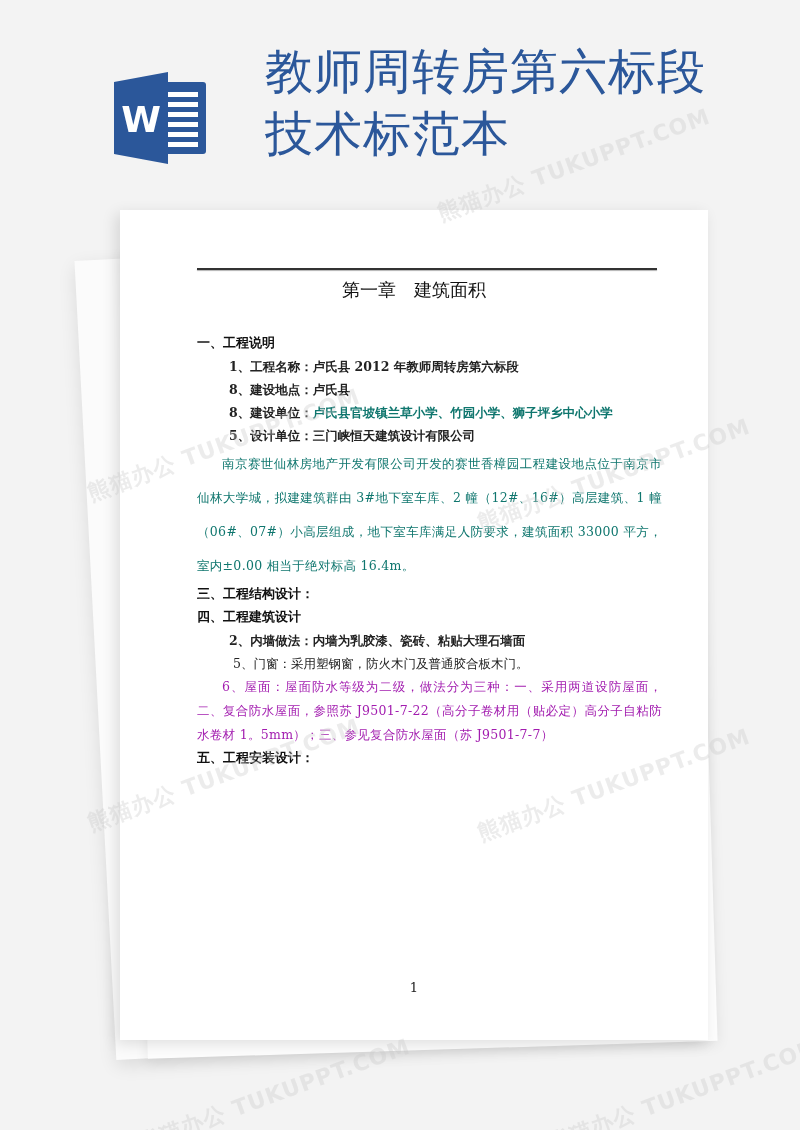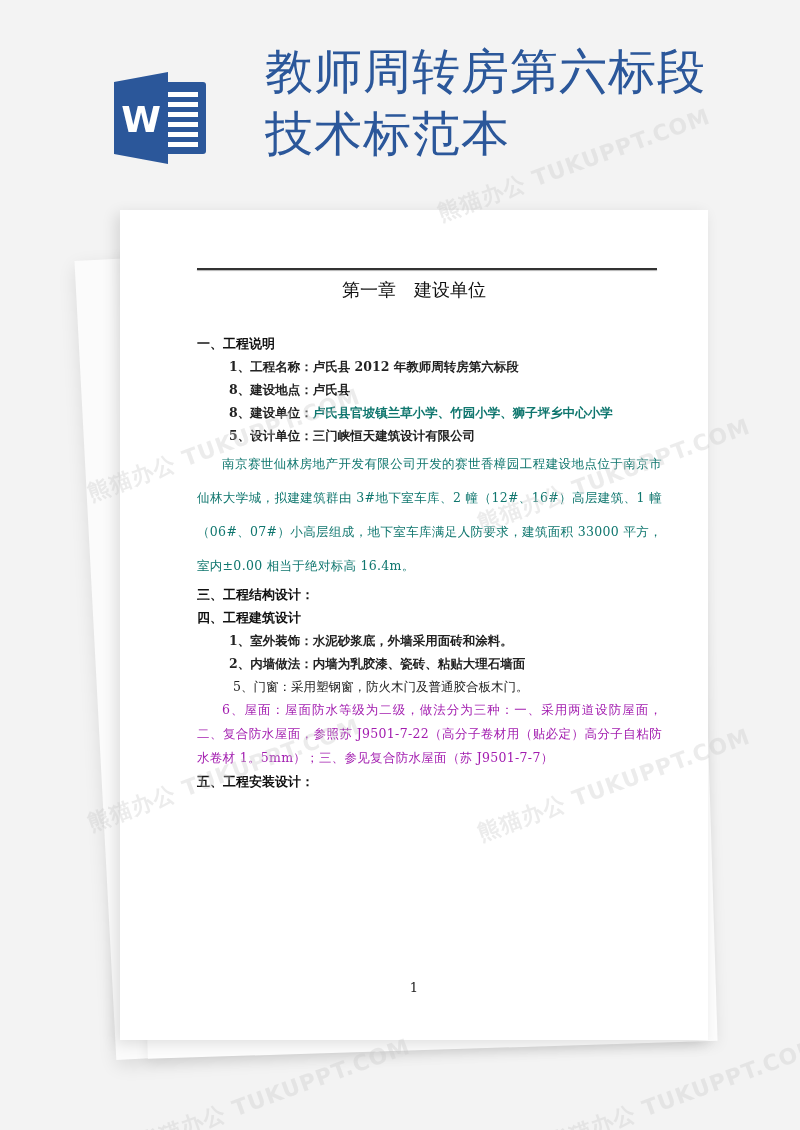--- a/index.html
+++ b/index.html
@@ -44,21 +44,21 @@
     position: absolute; left: 77px; top: 58px; width: 460px; height: 2px;
     background: #333; box-shadow: 0 1px 1px rgba(0,0,0,0.3);
   }
   .chapter-title {
     position: absolute; left: 0; top: 68px; width: 588px; text-align: center;
     font-family: "DejaVu Sans", "Liberation Sans", sans-serif;
     font-size: 18px; color: #111; word-spacing: 12px;
   }
   .content { position: absolute; left: 77px; top: 122px; width: 465px; }
   .sec-h {
-    font-family: Liberation Sans, sans-serif;
+    font-family: Liberation Mono, monospace;
     font-weight: bold; font-size: 13px; color: #111; height: 23px; line-height: 23px;
   }
   .line { font-size: 12.5px; color: #222; height: 23px; line-height: 23px; white-space: nowrap; }
   .ind { padding-left: 32px; font-weight: bold; }
   .red { color: #0f766e; }
   .para {
     font-size: 12.5px; text-align: justify; text-indent: 25px; letter-spacing: 0.3px;
   }
   .para.loose { line-height: 34px; }
   .para.mid { line-height: 24px; }
@@ -83,21 +83,21 @@
     <text x="31" y="62" text-anchor="middle" font-family="DejaVu Sans, sans-serif" font-weight="bold" font-size="36" fill="#fff">W</text>
   </svg>
 </div>
 <div class="main-title">教师周转房第六标段技术标范本</div>
 
 <div class="sheet-back1"></div>
 <div class="sheet-back2"></div>
 
 <div class="page">
   <div class="page-rule"></div>
-  <div class="chapter-title">第一章　建设单位</div>
+  <div class="chapter-title">第一章　建筑面积</div>
 
   <div class="content">
 
     <div class="sec-h">一、工程说明</div>
     <div class="line ind">
       <span>1、工程名称：</span><span>卢氏县 2012 年教师周转房第六标段</span>
     </div>
     <div class="line ind">
       <span>8、建设地点：</span><span>卢氏县</span>
     </div>
@@ -106,21 +106,20 @@
     </div>
     <div class="line ind">
       <span>5、设计单位：</span><span>三门峡恒天建筑设计有限公司</span>
     </div>
 
     <div class="para loose red">南京赛世仙林房地产开发有限公司开发的赛世香樟园工程建设地点位于南京市仙林大学城，拟建建筑群由 3#地下室车库、2 幢（12#、16#）高层建筑、1 幢（06#、07#）小高层组成，地下室车库满足人防要求，建筑面积 33000 平方，室内±0.00 相当于绝对标高 16.4m。</div>
 
     <div class="sec-h" style="">三、工程结构设计：</div>
 
     <div class="sec-h">四、工程建筑设计</div>
-    <div class="line ind">1、室外装饰：水泥砂浆底，外墙采用面砖和涂料。</div>
     <div class="line ind">2、内墙做法：内墙为乳胶漆、瓷砖、粘贴大理石墙面</div>
     <div class="line" style="padding-left:36px">5、门窗：采用塑钢窗，防火木门及普通胶合板木门。</div>
     <div class="para mid" style="color:#a21caf">6、屋面：屋面防水等级为二级，做法分为三种：一、采用两道设防屋面，二、复合防水屋面，参照苏 J9501-7-22（高分子卷材用（贴必定）高分子自粘防水卷材 1。5mm）；三、参见复合防水屋面（苏 J9501-7-7）</div>
 
     <div class="sec-h">五、工程安装设计：</div>
   </div>
 
   <div class="page-num">1</div>
 </div>
 

